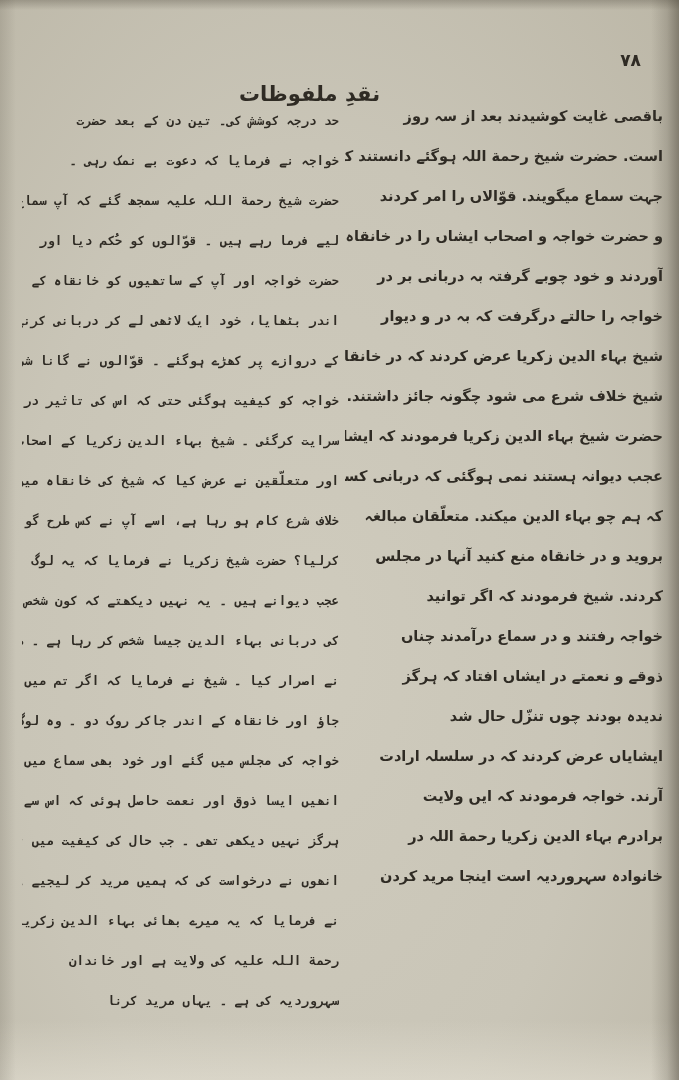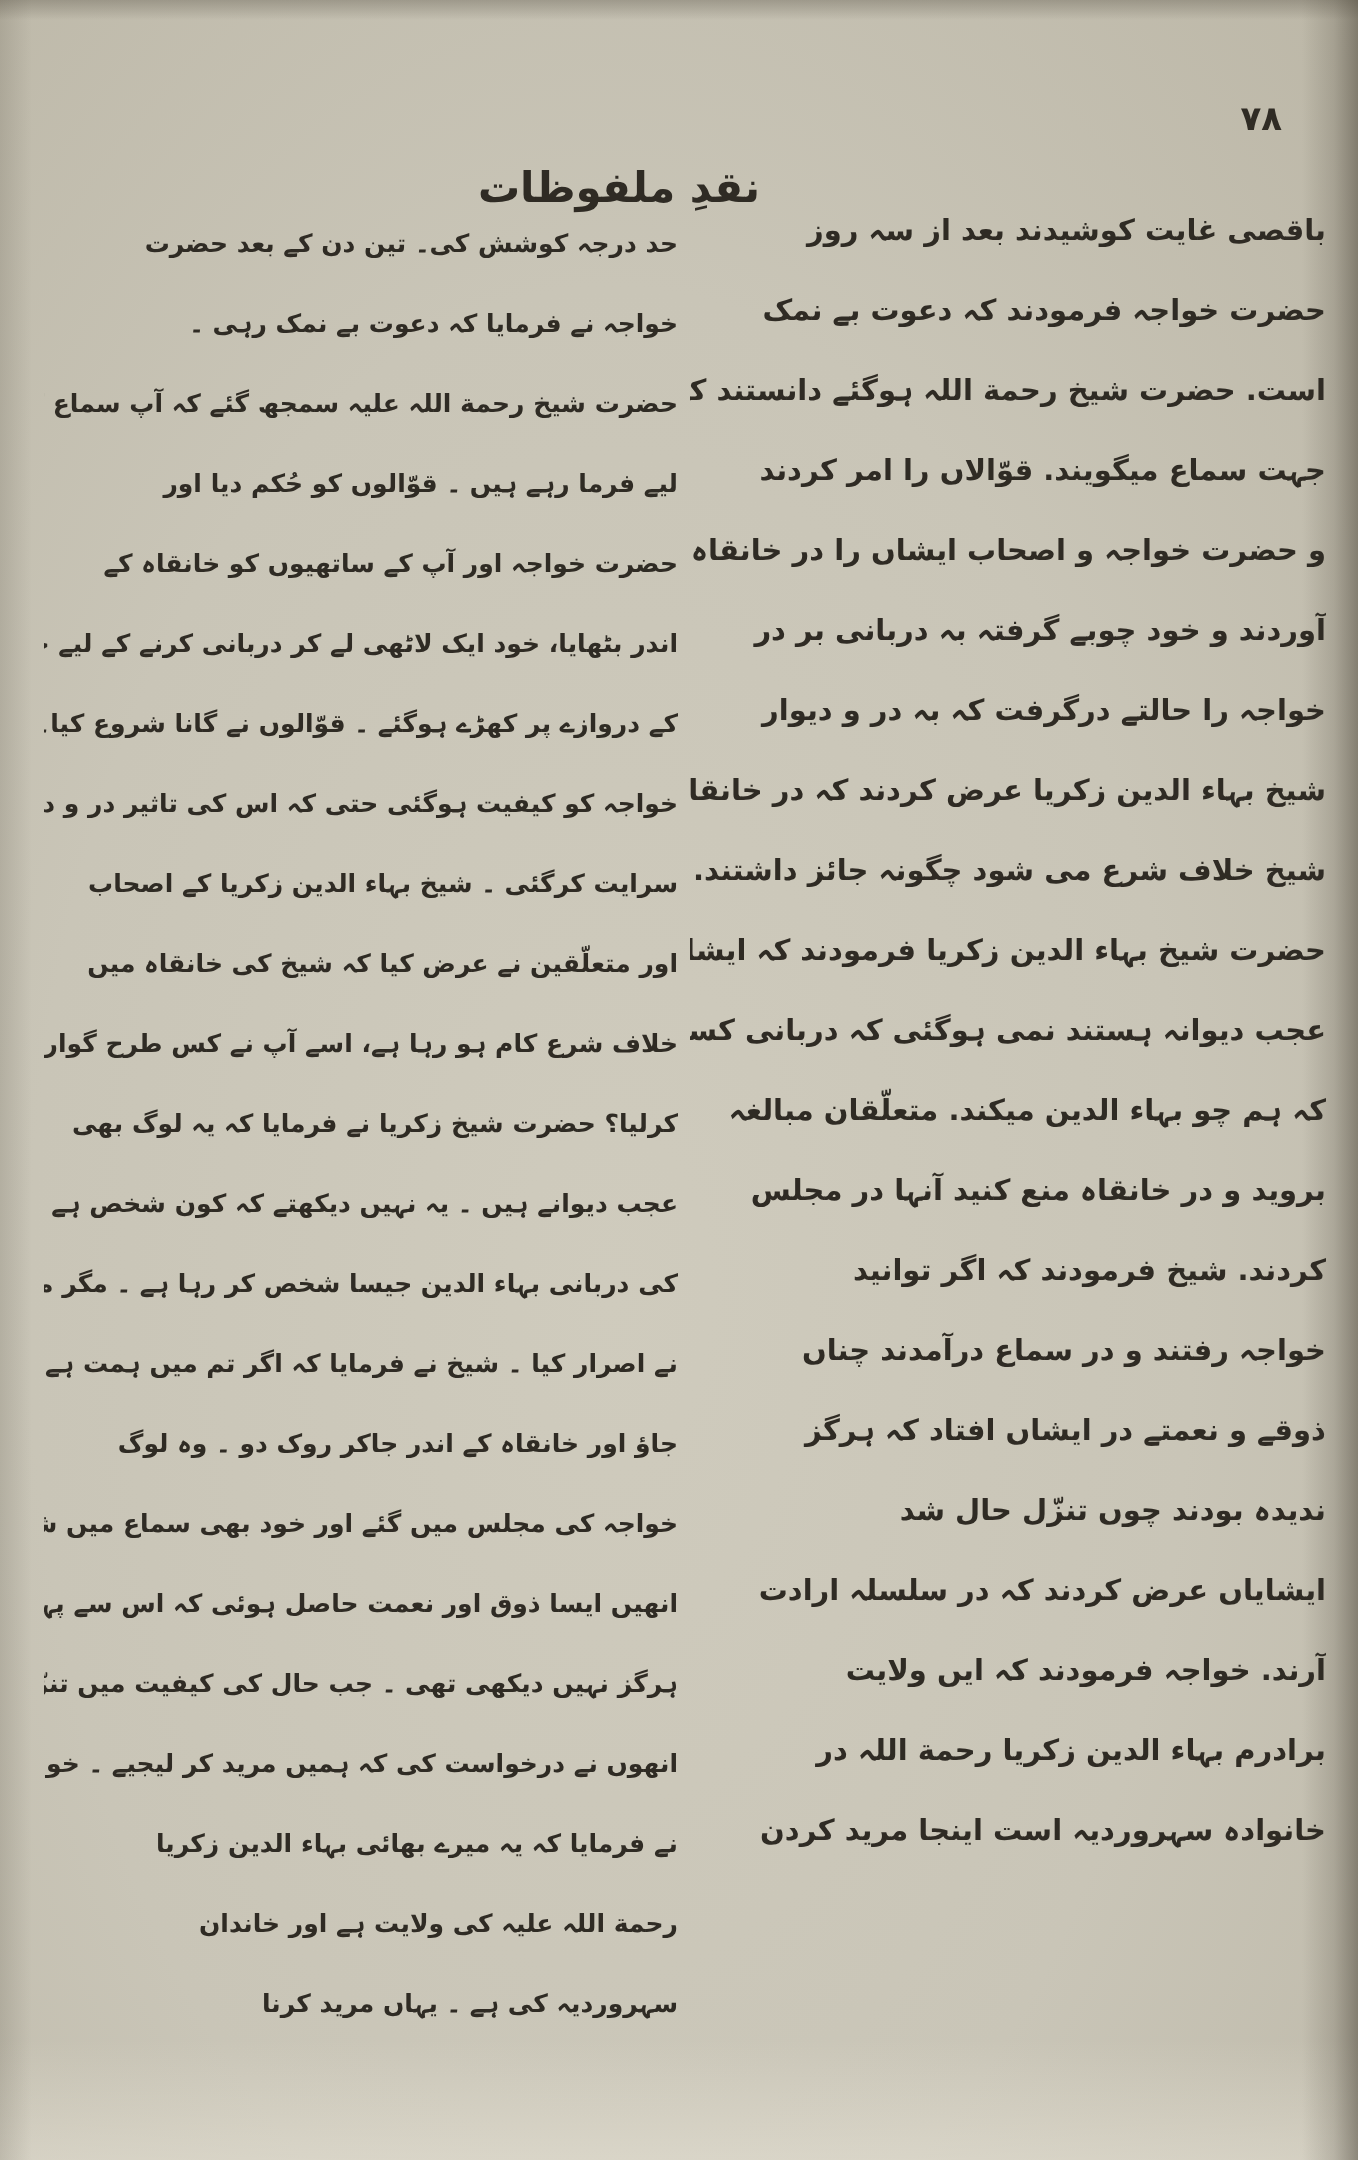--- a/index.html
+++ b/index.html
@@ -52,20 +52,21 @@
     width: 318px;
     height: 930px;
     font-size: 14.5px;
   }
   .col-left {
     top: 102px;
     left: 22px;
     width: 317px;
     height: 935px;
     font-size: 12.5px;
+    font-family: Liberation Mono, monospace;
   }
   .text-line {
     display: block;
     height: 40px;
     line-height: 40px;
     white-space: nowrap;
     text-align: justify;
     text-align-last: justify;
     overflow: hidden;
   }
@@ -80,21 +81,20 @@
 <body>
 
 <div class="page">
 
   <div class="page-header-title" lang="ur">نقدِ ملفوظات</div>
 
   <div class="page-number">۷۸</div>
 
   <div class="col col-right" lang="fa">
       <span class="text-line">باقصی غایت کوشیدند بعد از سہ روز</span>
-      <span class="text-line">حضرت خواجہ فرمودند کہ دعوت بے نمک</span>
       <span class="text-line">است. حضرت شیخ رحمة اللہ ہوگئے دانستند کہ</span>
       <span class="text-line">جہت سماع میگویند. قوّالاں را امر کردند</span>
       <span class="text-line">و حضرت خواجہ و اصحاب ایشاں را در خانقاہ</span>
       <span class="text-line">آوردند و خود چوبے گرفتہ بہ دربانی بر در</span>
       <span class="text-line">خواجہ را حالتے درگرفت کہ بہ در و دیوار</span>
       <span class="text-line">شیخ بہاء الدین زکریا عرض کردند کہ در خانقاہ</span>
       <span class="text-line">شیخ خلاف شرع می شود چگونہ جائز داشتند.</span>
       <span class="text-line">حضرت شیخ بہاء الدین زکریا فرمودند کہ ایشایاں</span>
       <span class="text-line">عجب دیوانہ ہستند نمی ہوگئی کہ دربانی کسے</span>
       <span class="text-line">کہ ہم چو بہاء الدین میکند. متعلّقان مبالغہ</span>

